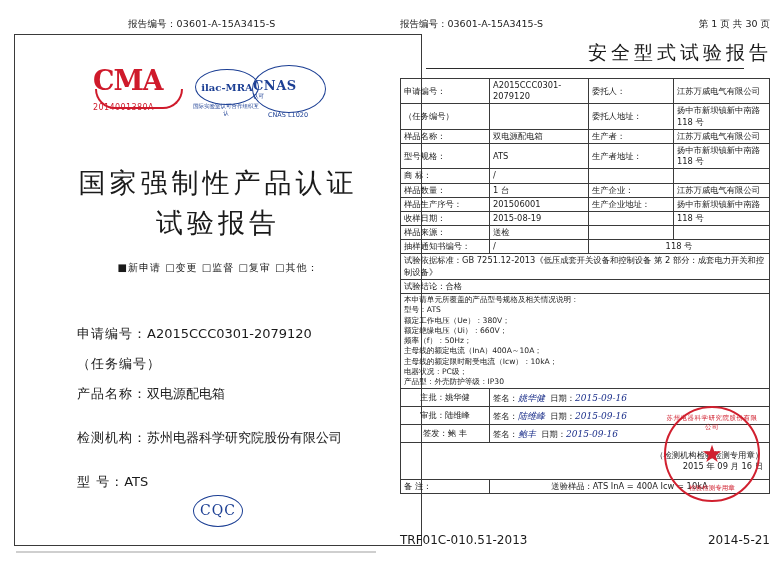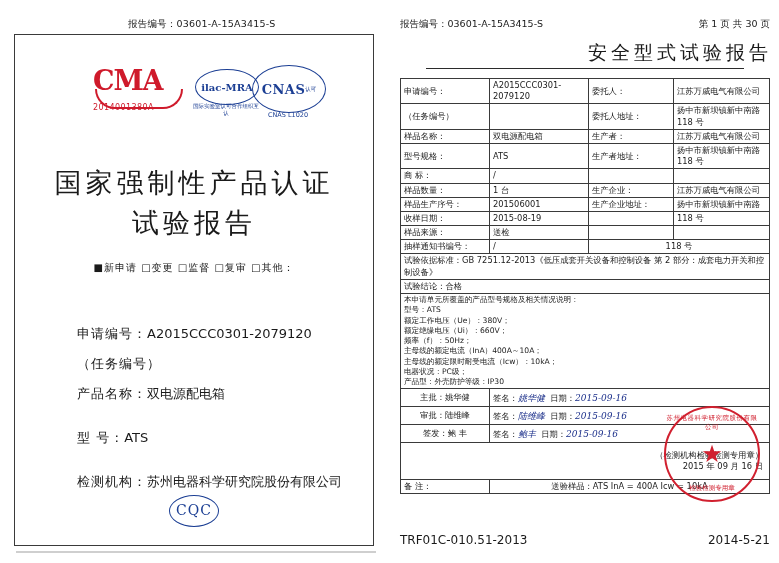--- a/index.html
+++ b/index.html
@@ -2,31 +2,31 @@
 <html><head>
 <meta charset="utf-8">
 <style>
   html,body{margin:0;padding:0;background:#fff;}
   body{width:779px;height:563px;font-family:"DejaVu Sans","Liberation Sans",sans-serif;color:#1a1a1a;position:relative;overflow:hidden;}
   .page{position:absolute;top:0;left:0;width:779px;height:563px;}
 
   
   .left{position:absolute;left:8px;top:8px;width:370px;height:547px;}
   .left-hdr{position:absolute;left:120px;top:10px;font-size:9.5px;letter-spacing:.2px;white-space:nowrap;}
-  .left-box{position:absolute;left:6px;top:26px;width:358px;height:510px;border:1px solid #3a3a3a;background:#fff;}
+  .left-box{position:absolute;left:6px;top:26px;width:358px;height:510px;border:1px solid #3a3a3a;background:#fff;padding-left:48px;}
 
   .logos{position:absolute;left:0;top:32px;width:100%;height:60px;}
   .cma{position:absolute;left:78px;top:0;width:92px;height:46px;}
   .cma-txt{position:absolute;left:0;top:-2px;font-family:"DejaVu Serif","Liberation Serif",serif;font-size:27px;font-weight:bold;color:#cf1a2b;letter-spacing:-1px;}
   .cma-arc{position:absolute;left:2px;top:22px;width:84px;height:18px;border:2.5px solid #cf1a2b;border-top:none;border-radius:0 0 44px 44px;}
   .cma-no{position:absolute;left:0px;top:36px;font-size:8px;color:#cf1a2b;letter-spacing:.4px;}
   .ilac{position:absolute;left:180px;top:2px;width:62px;height:34px;border-radius:50%;border:1.6px solid #1c3f94;display:flex;align-items:center;justify-content:center;}
   .ilac b{font-size:10px;color:#1c3f94;font-family:"DejaVu Serif","Liberation Serif",serif;}
   .ilac-sub{position:absolute;left:178px;top:36px;width:66px;text-align:center;font-size:5.5px;color:#1c3f94;}
-  .cnas{position:absolute;left:237px;top:-2px;width:72px;height:46px;border-radius:50%;border:1.8px solid #1c3f94;display:flex;flex-direction:row;align-items:center;justify-content:center;}
+  .cnas{position:absolute;left:237px;top:-2px;width:72px;height:46px;border-radius:50%;border:1.8px solid #1c3f94;display:flex;flex-direction:column;align-items:flex-start;justify-content:center;}
   .cnas b{font-size:13px;color:#1c3f94;font-family:"DejaVu Serif","Liberation Serif",serif;letter-spacing:.5px;}
   .cnas i{font-style:normal;font-size:5.5px;color:#1c3f94;}
   .cnas-l{position:absolute;left:237px;top:44px;width:72px;text-align:center;font-size:6.5px;color:#1c3f94;}
 
   .ltitle1{position:absolute;left:0;top:130px;width:100%;text-align:center;font-size:27px;font-family:Liberation Sans, sans-serif;letter-spacing:4px;}
   .ltitle2{position:absolute;left:0;top:170px;width:100%;text-align:center;font-size:27px;font-family:"DejaVu Serif","Liberation Serif",serif;letter-spacing:4px;}
 
   .checks{position:absolute;left:0;top:226px;width:100%;text-align:center;font-size:10px;letter-spacing:1px;}
   .fields{position:absolute;left:62px;top:284px;font-size:13px;line-height:30px;}
   .fields .row{white-space:nowrap;}
@@ -93,24 +93,24 @@
         <div class="row">
           <span class="flabel">申请编号：</span><span>A2015CCC0301-2079120</span>
         </div>
         <div class="row">
           <span class="flabel">（任务编号）</span>
         </div>
         <div class="row" style="">
           <span class="flabel">产品名称：</span><span>双电源配电箱</span>
         </div>
         <div class="row" style="margin-top:14px">
+          <span class="flabel">检测机构：</span><span>苏州电器科学研究院股份有限公司</span>
+        </div>
+        <div class="row" style="margin-top:14px">
           <span class="flabel">型    号：</span><span>ATS</span>
-        </div>
-        <div class="row" style="margin-top:14px">
-          <span class="flabel">检测机构：</span><span>苏州电器科学研究院股份有限公司</span>
         </div>
       </div>
 
       <div class="cqc">
         <span class="cqc-o">CQC</span>
       </div>
     </div>
     <div class="botline"></div>
   </div>
 

